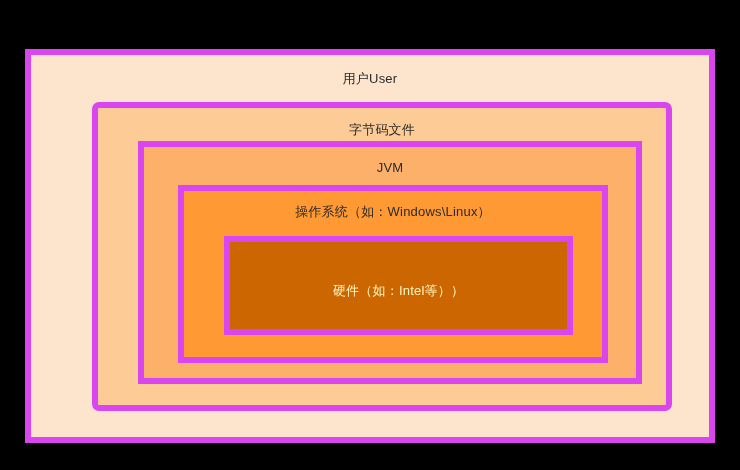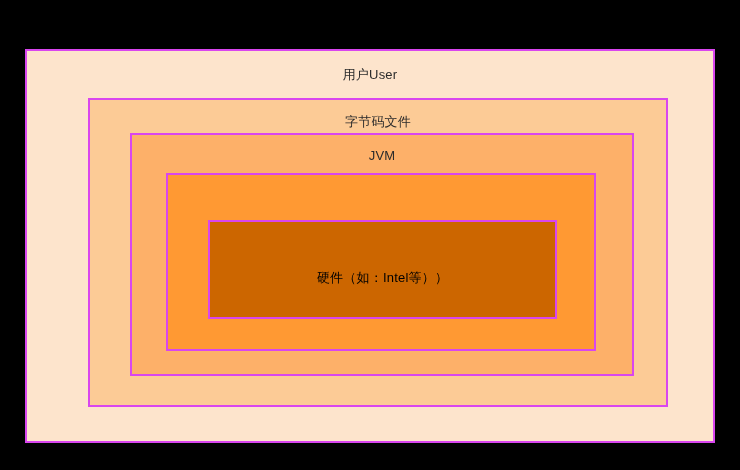--- a/index.html
+++ b/index.html
@@ -17,21 +17,21 @@
   #canvas {
     position: relative;
     width: 740px;
     height: 470px;
     background: #000000;
   }
 
   .layer {
     position: absolute;
     box-sizing: border-box;
-    border: 2px solid #d946ef;
+    border: 6px solid #d946ef;
     text-decoration: underline;
   }
 
   .layer-label {
     position: absolute;
     left: 0;
     right: 0;
     text-align: center;
     color: #2b2b2b;
     font-size: 13px;
@@ -50,20 +50,21 @@
   }
   #label-user { top: 16px; }
 
   
   #layer-bytecode {
     left: 61px;
     top: 47px;
     width: 580px;
     height: 309px;
     background: #FCCB96;
+    border-radius: 7px;
   }
   #label-bytecode { top: 14px; }
 
   
   #layer-jvm {
     left: 40px;
     top: 33px;
     width: 504px;
     height: 243px;
     background: #FDB069;
@@ -82,39 +83,40 @@
 
   
   #layer-hardware {
     left: 40px;
     top: 45px;
     width: 349px;
     height: 99px;
     background: #CC6600;
   }
   #label-hardware {
-    top: 48px;
-    color: #000000;
+    top: 41px;
+    color: #fef9c3;
   }
 </style>
 </head>
 <body>
 
 <div id="canvas">
 
   <div class="layer" id="layer-user">
     <div class="layer-label" id="label-user">用户User</div>
 
     <div class="layer" id="layer-bytecode">
       <div class="layer-label" id="label-bytecode">字节码文件</div>
 
       <div class="layer" id="layer-jvm">
         <div class="layer-label" id="label-jvm">JVM</div>
 
         <div class="layer" id="layer-os">
+          <div class="layer-label" id="label-os">操作系统（如：Windows\Linux）</div>
 
           <div class="layer" id="layer-hardware">
             <div class="layer-label" id="label-hardware">硬件（如：Intel等））</div>
           </div>
 
         </div>
       </div>
     </div>
   </div>
 

